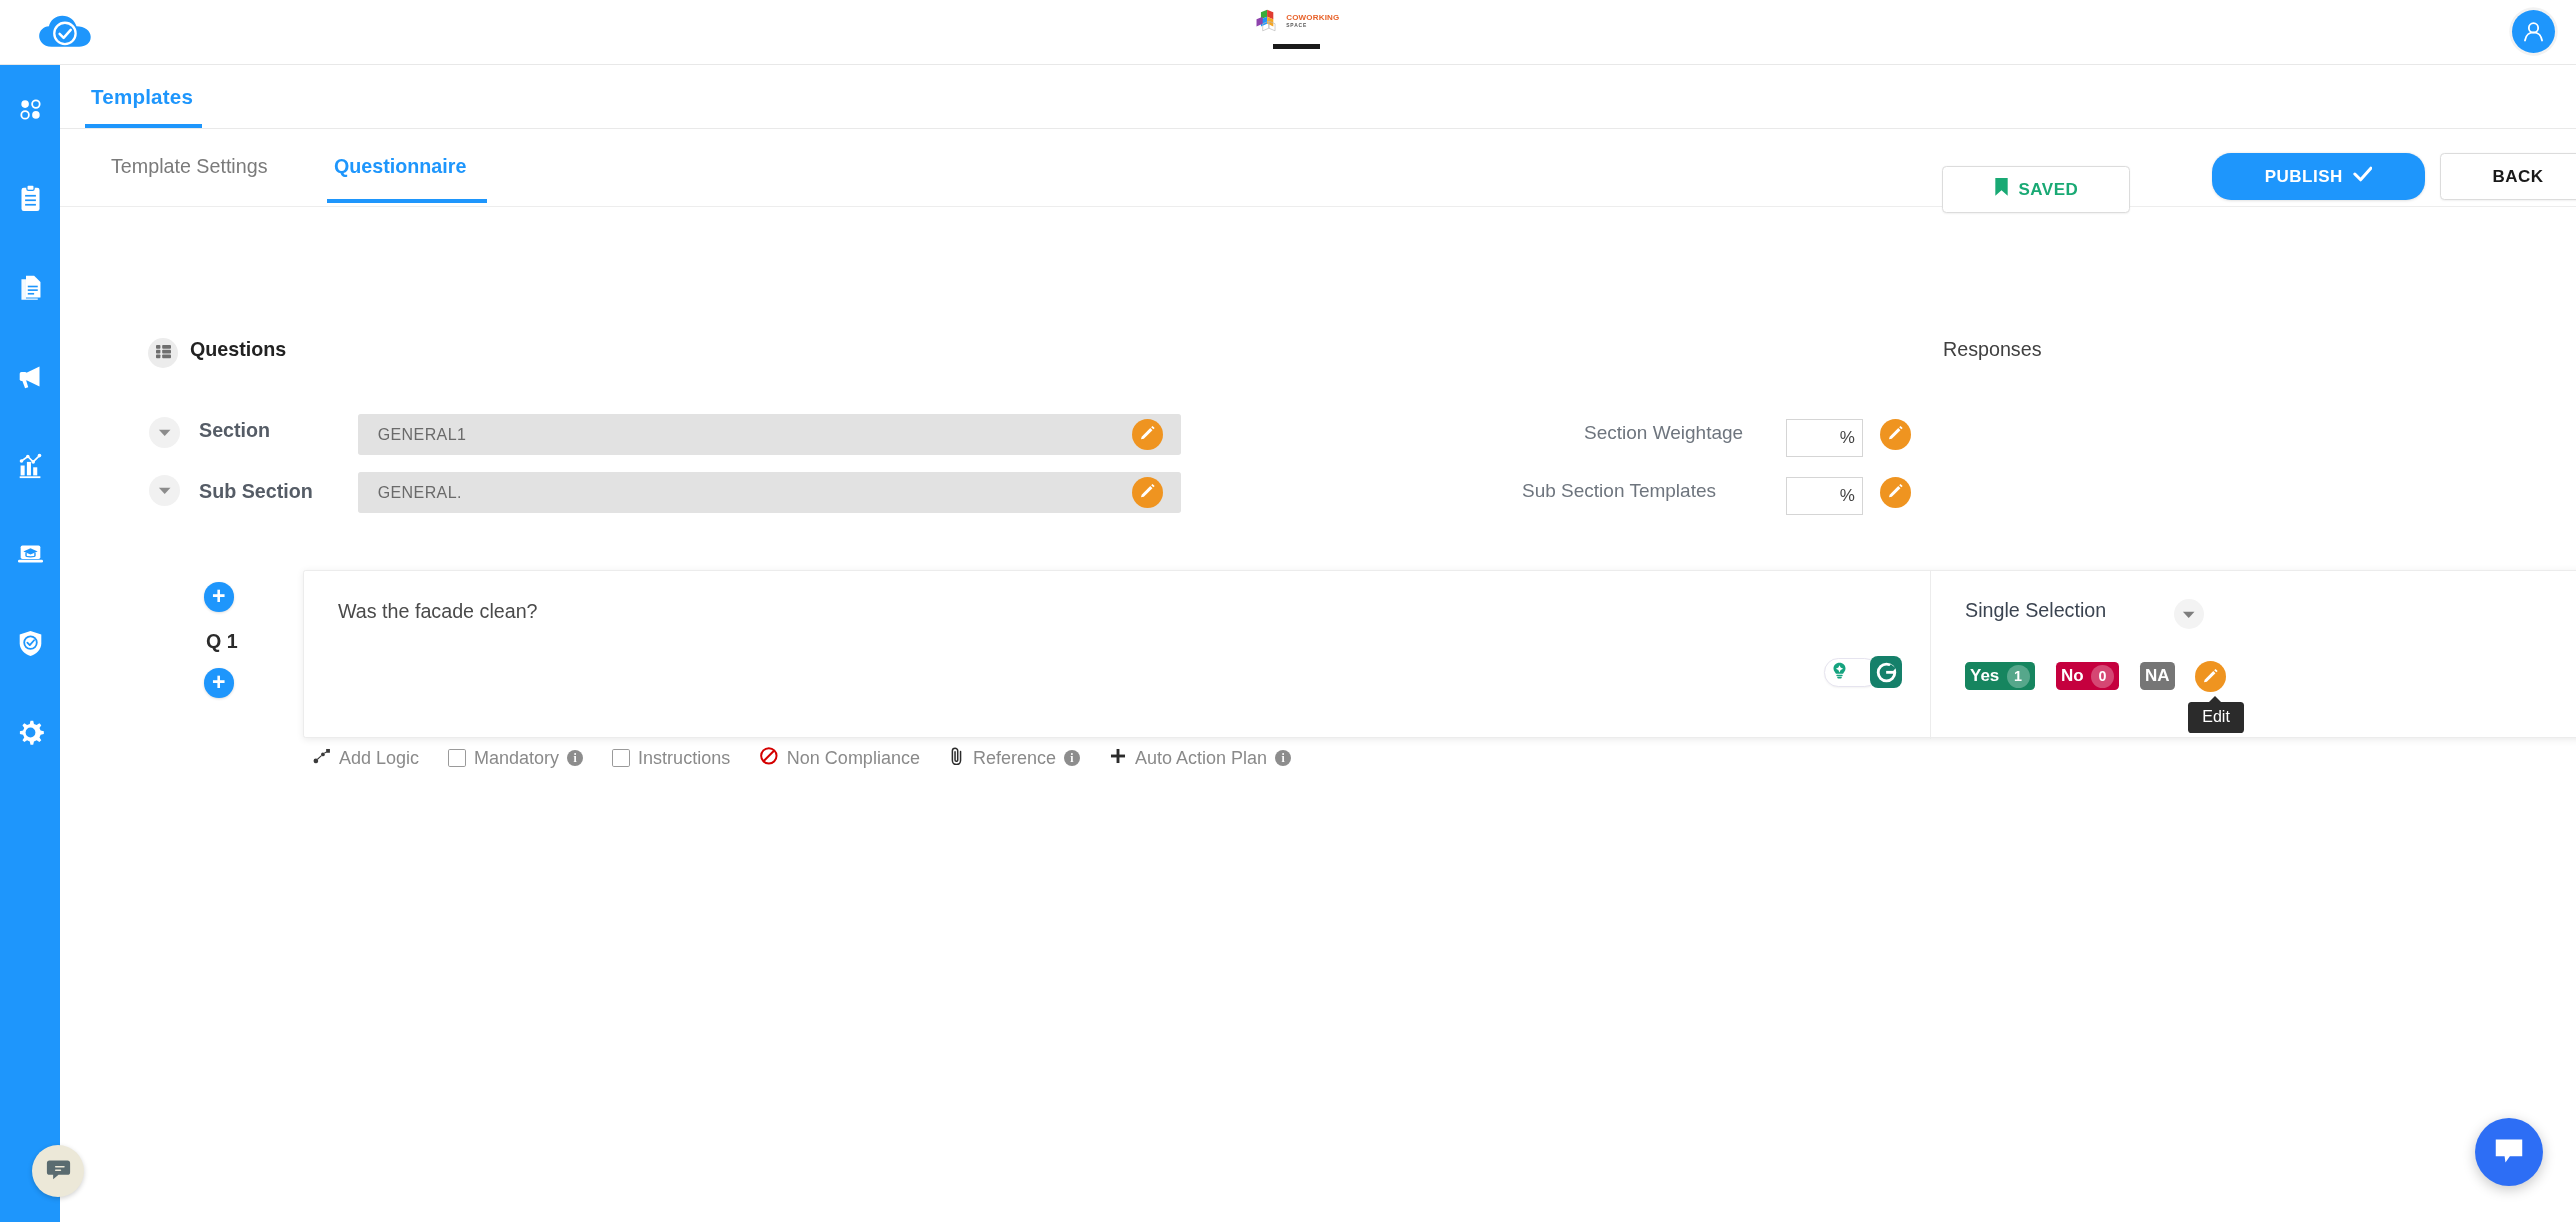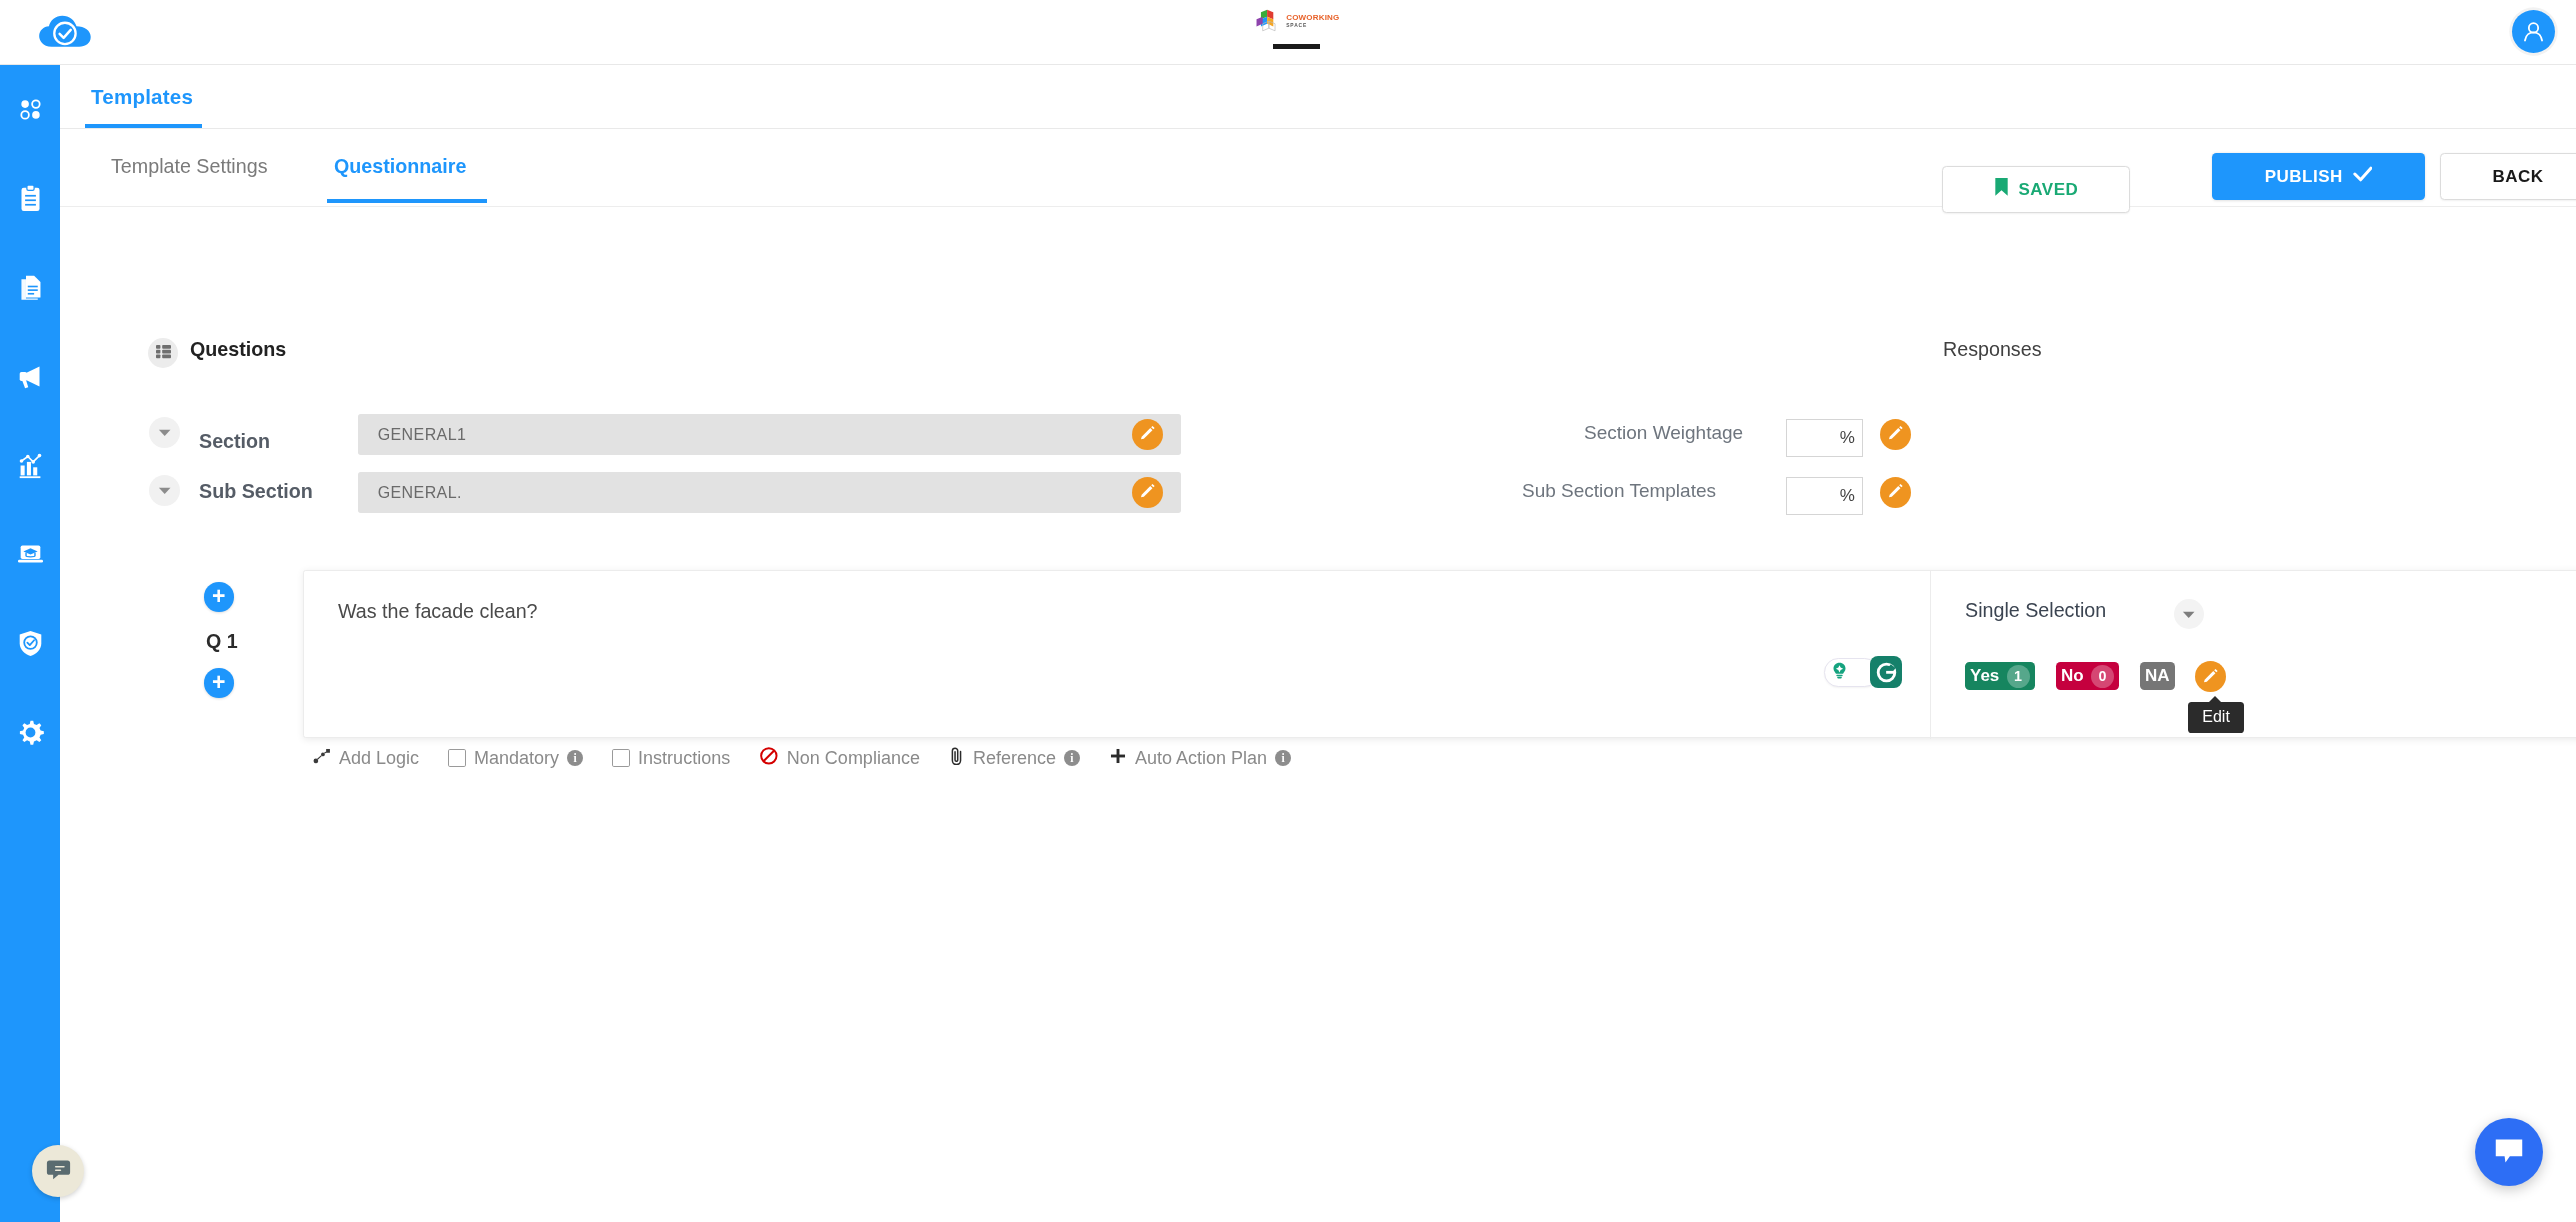--- a/index.html
+++ b/index.html
@@ -337,21 +337,21 @@
 
     <div class="btn btn-saved" style="left:1882px; top:24px; width:188px;margin-top:13px;">
       <span>
         <svg width="15" height="19.7" viewBox="0 0 17 22">
             <path d="M1.5 1 h14 v20 l-7 -6 l-7 6 z" fill="#19a974"></path>
           </svg>
       </span>
       <span>SAVED</span>
     </div>
 
-    <div class="btn btn-publish" style="left:2152px; top:24px; width:213px;">
+    <div class="btn btn-publish" style="left:2152px; top:24px; width:213px;border-radius:19px;">
       <span>PUBLISH</span>
       <span>
         <svg width="19.7" height="16" viewBox="0 0 22 18">
             <path d="M2 9 l6.5 6.5 L20 2.5" fill="none" stroke="#ffffff" stroke-width="3.4" stroke-linecap="round" stroke-linejoin="round"></path>
           </svg>
       </span>
     </div>
 
     <div class="btn btn-back" style="left:2380px; top:24px; width:156px;">
       <span>BACK</span>
@@ -376,21 +376,21 @@
   <div class="responses-label">Responses</div>
 
   <div class="secrow" style="top:349px;">
     <div class="caret-circle" style="top:2.7px;">
       <span>
         <svg width="13.4" height="9" viewBox="0 0 15 10">
             <polygon points="1,2 14,2 7.5,9" fill="#8c8c8c"></polygon>
           </svg>
       </span>
     </div>
-    <div class="sec-label" style="top:16px;text-align:right;">Section</div>
+    <div class="sec-label" style="top:5px;text-align:right;">Section</div>
     <div class="sec-field" style="top:0;">
       <span>GENERAL1</span>
     </div>
     <div class="pencil-circle sec-pencil" style="left:1072px; top:4.5px;">
       <span>
         <svg width="17" height="17" viewBox="0 0 19 19">
           <path d="M3 14.2 L12.6 4.6 l2.4 2.4 L5.4 16.6 L2.2 17 Z" fill="#ffffff"></path>
           <path d="M13.6 3.6 l1.5 -1.5 l2.4 2.4 l-1.5 1.5 z" fill="#ffffff"></path>
         </svg>
       </span>

